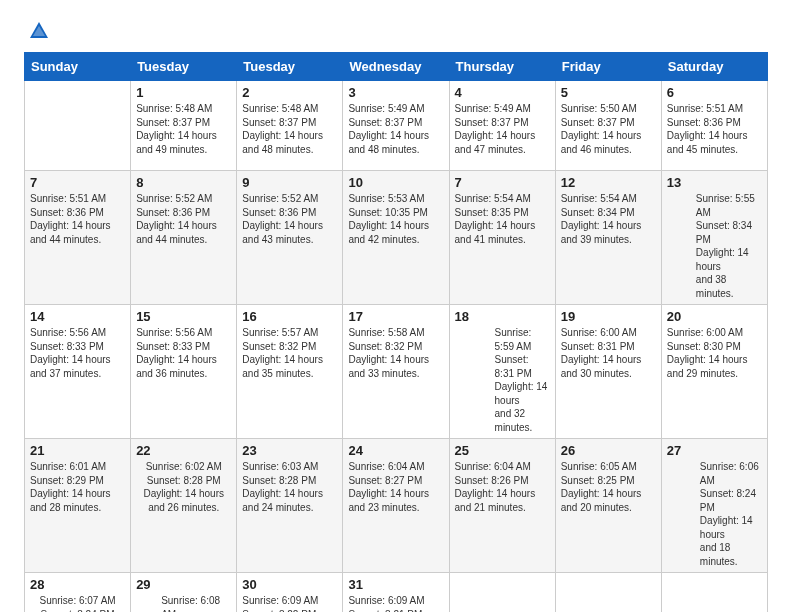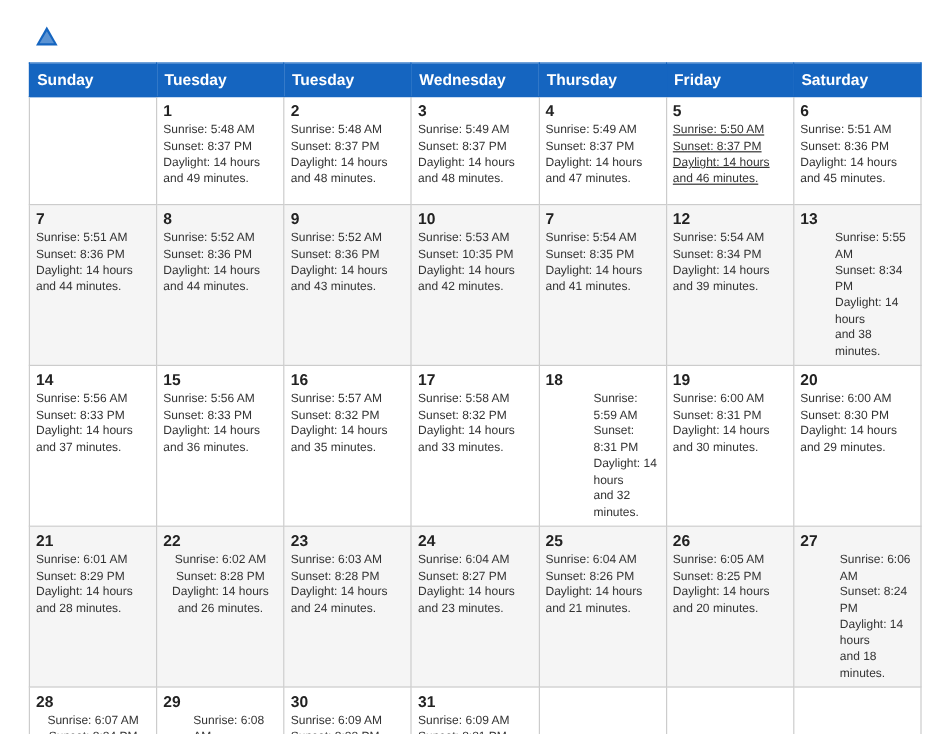--- a/index.html
+++ b/index.html
@@ -162,21 +162,21 @@
         </td>
         <td>
           <span class="day-number">4</span>
           <div class="day-info" style="white-space: pre-line;">Sunrise: 5:49 AM
 Sunset: 8:37 PM
 Daylight: 14 hours
 and 47 minutes.</div>
         </td>
         <td>
           <span class="day-number">5</span>
-          <div class="day-info" style="white-space: pre-line; text-decoration: underline;">Sunrise: 5:50 AM
+          <div class="day-info" style="white-space: pre-line;">Sunrise: 5:50 AM
 Sunset: 8:37 PM
 Daylight: 14 hours
 and 46 minutes.</div>
         </td>
         <td>
           <span class="day-number">6</span>
           <div class="day-info" style="white-space: pre-line;">Sunrise: 5:51 AM
 Sunset: 8:36 PM
 Daylight: 14 hours
 and 45 minutes.</div>

